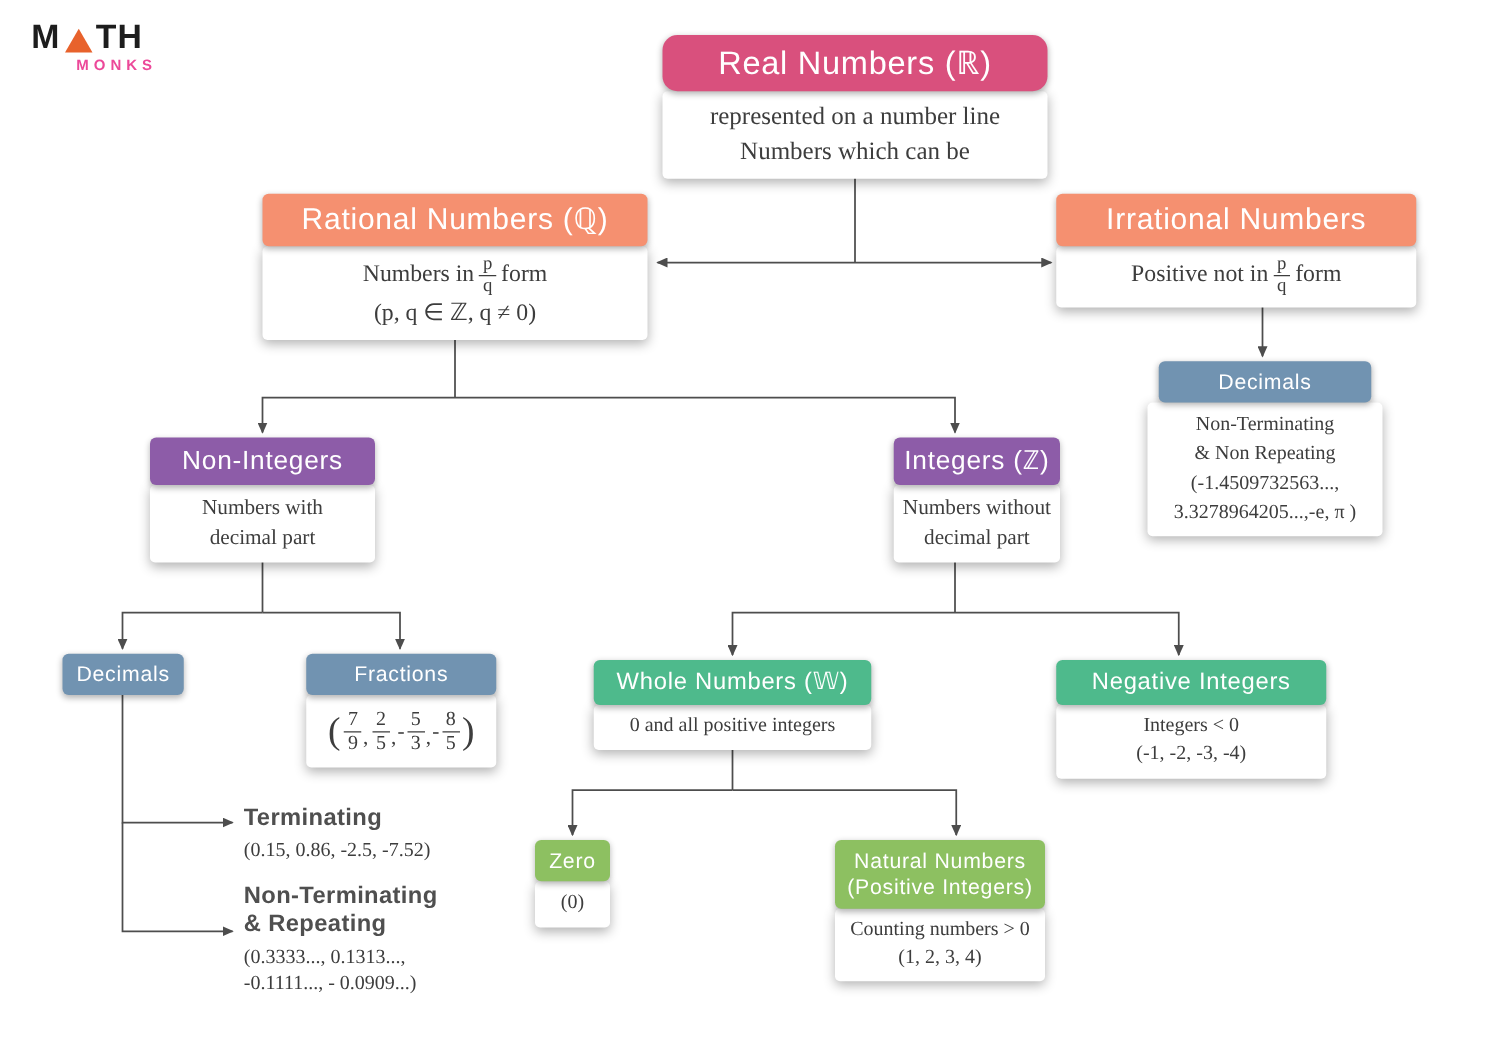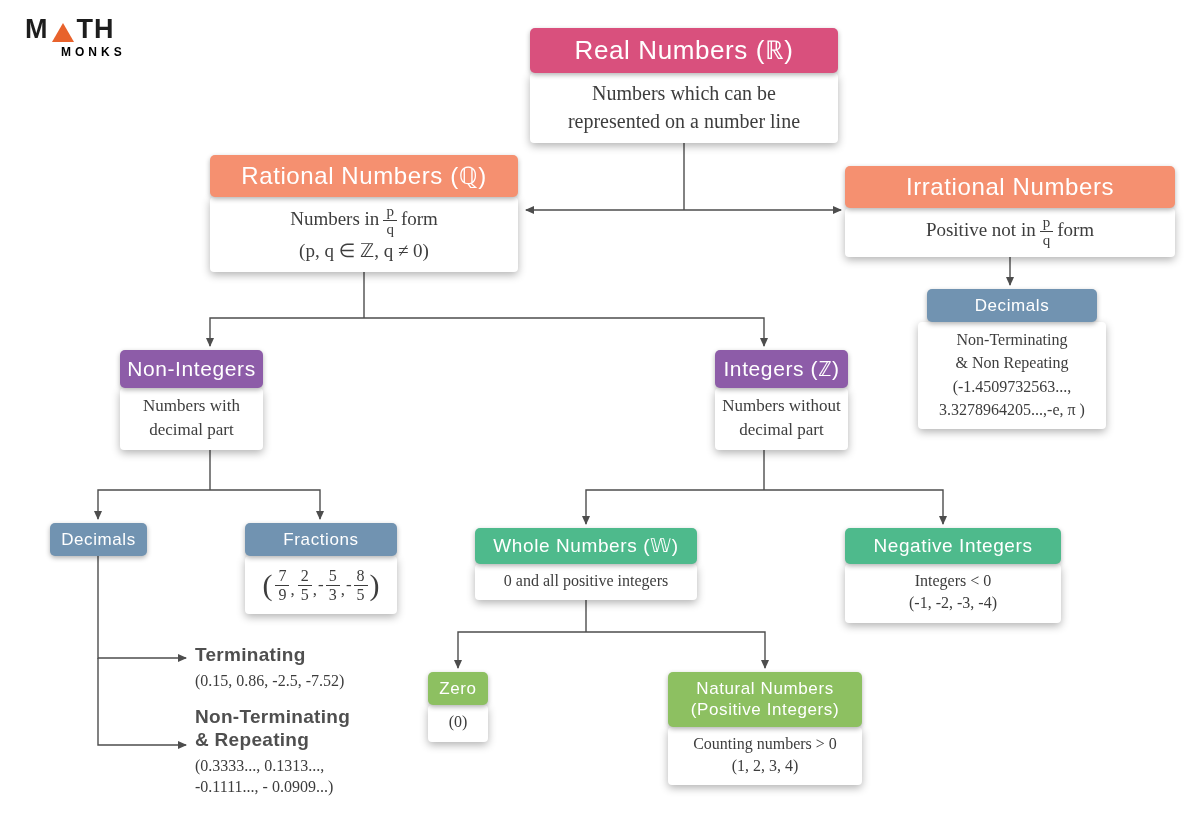--- a/index.html
+++ b/index.html
@@ -11,21 +11,21 @@
   .canvas { position:absolute; inset:0; }
   svg.connectors { position:absolute; left:0; top:0; z-index:1; }
   .line { fill:none; stroke:var(--line,#4d4d4d); stroke-width:1.4; }
   .arrowhead { fill:var(--line,#4d4d4d); }
 
   
   .logo { position:absolute; left:25px; top:16px; z-index:2; }
   .logo-top { display:flex; align-items:flex-end; font-size:27px; font-weight:bold; color:#1d1d1d; letter-spacing:1px; line-height:1; }
   .logo-tri { width:0; height:0; border-left:11px solid transparent; border-right:11px solid transparent;
               border-bottom:19px solid var(--logo-orange,#e8622c); margin:0 3px 1px 3px; }
-  .logo-sub { font-size:12px; font-weight:bold; letter-spacing:4px; color:#000000; margin:2px 0 0 36px; }
+  .logo-sub { font-size:12px; font-weight:bold; letter-spacing:4px; color:#ec4899; margin:2px 0 0 36px; }
 
   
   .node { position:absolute; z-index:2; text-align:center; }
   .hdr {
     color:#fff; letter-spacing:.6px; padding:6px 4px; border-radius:5px;
     box-shadow:0 2px 5px rgba(0,0,0,.30); position:relative; z-index:2; line-height:1.25;
   }
   .body {
     background:#fff; border-radius:4px; box-shadow:0 3px 9px rgba(0,0,0,.30);
     font-family:"Liberation Serif", serif; color:var(--text,#3d3d3d);
@@ -39,34 +39,34 @@
   .green  { background:var(--green,#4eba8c); }
   .lgreen { background:var(--lightgreen,#8dc061); }
 
   
   .frac { display:inline-flex; flex-direction:column; align-items:center; vertical-align:middle; margin:0 4px; }
   .frac .num, .frac .den { display:block; line-height:1.12; padding:0 3px; }
   .frac .den { border-top:1.2px solid currentColor; }
 
   
   .n-real { left:530px; top:28px; width:308px; }
-  .n-real .hdr { font-size:26px; }
+  .n-real .hdr { font-size:26px;border-radius:12px; }
   .n-real .body { font-size:20px; }
 
   .n-rational { left:210px; top:155px; width:308px; }
-  .n-irrational { left:845px; top:166px; width:330px; }
+  .n-irrational { left:845px; top:155px; width:288px; }
   .n-rational .hdr, .n-irrational .hdr { font-size:24px; }
   .n-rational .body, .n-irrational .body { font-size:19px; }
   .n-rational .frac, .n-irrational .frac { font-size:15px; }
 
   .n-irrdec { left:918px; top:289px; width:188px; }
   .n-irrdec .hdr { font-size:17px; width:90%; margin:0 auto; }
   .n-irrdec .body { font-size:16px; line-height:1.45; }
 
-  .n-nonint { left:120px; top:350px; width:143px;text-align:center; }
+  .n-nonint { left:120px; top:350px; width:180px;text-align:center; }
   .n-integers { left:680px; top:350px; width:168px;padding-left:35px; }
   .n-nonint .hdr, .n-integers .hdr { font-size:21px; }
   .n-nonint .body, .n-integers .body { font-size:17px; }
 
   .n-decl { left:50px; top:523px; width:97px; }
   .n-decl .hdr { font-size:17px; }
 
   .n-fractions { left:245px; top:523px; width:152px; }
   .n-fractions .hdr { font-size:17px; }
   .n-fractions .body { font-size:17px; padding:8px 2px; }
@@ -76,21 +76,21 @@
   .fr-item .frac { margin:0 1px; font-size:16px; }
   .fr-item .sign { margin-right:1px; }
   .fr-comma { align-self:flex-end; margin:0 1px 4px 0; }
 
   .n-whole { left:475px; top:528px; width:222px; }
   .n-negative { left:845px; top:528px; width:216px; }
   .n-whole .hdr, .n-negative .hdr { font-size:19px; }
   .n-whole .body, .n-negative .body { font-size:16px; }
 
   .n-zero { left:428px; top:672px; width:60px; }
-  .n-natural { left:668px; top:672px; width:194px; }
+  .n-natural { left:668px; top:672px; width:168px; }
   .n-zero .hdr, .n-natural .hdr { font-size:17px; }
   .n-zero .body, .n-natural .body { font-size:16px; }
 
   
   .tlabel { position:absolute; z-index:2; text-align:left; }
   .tlabel .ttl { font-size:19px; font-weight:bold; color:var(--label,#4f4f4f); line-height:1.2; letter-spacing:.3px; }
   .tlabel .dsc { font-family:"Liberation Serif", serif; font-size:16px; color:var(--text,#3d3d3d); line-height:1.35; margin-top:3px; }
   .l-term { left:195px; top:644px; }
   .l-nonterm { left:195px; top:706px; }
 </style>
@@ -137,22 +137,22 @@
       <span>M</span>
       <span class="logo-tri"></span>
       <span>TH</span>
     </div>
     <div class="logo-sub">MONKS</div>
   </div>
 
   <div class="node n-real">
     <div class="hdr pink">Real Numbers (ℝ)</div>
     <div class="body">
+      <div>represented on a number line</div>
       <div>Numbers which can be</div>
-      <div>represented on a number line</div>
     </div>
   </div>
 
   <div class="node n-rational">
     <div class="hdr orange">Rational Numbers (ℚ)</div>
     <div class="body">
       <div>
         <span>Numbers in</span><span class="frac">
             <span class="num">p</span>
             <span class="den">q</span>

